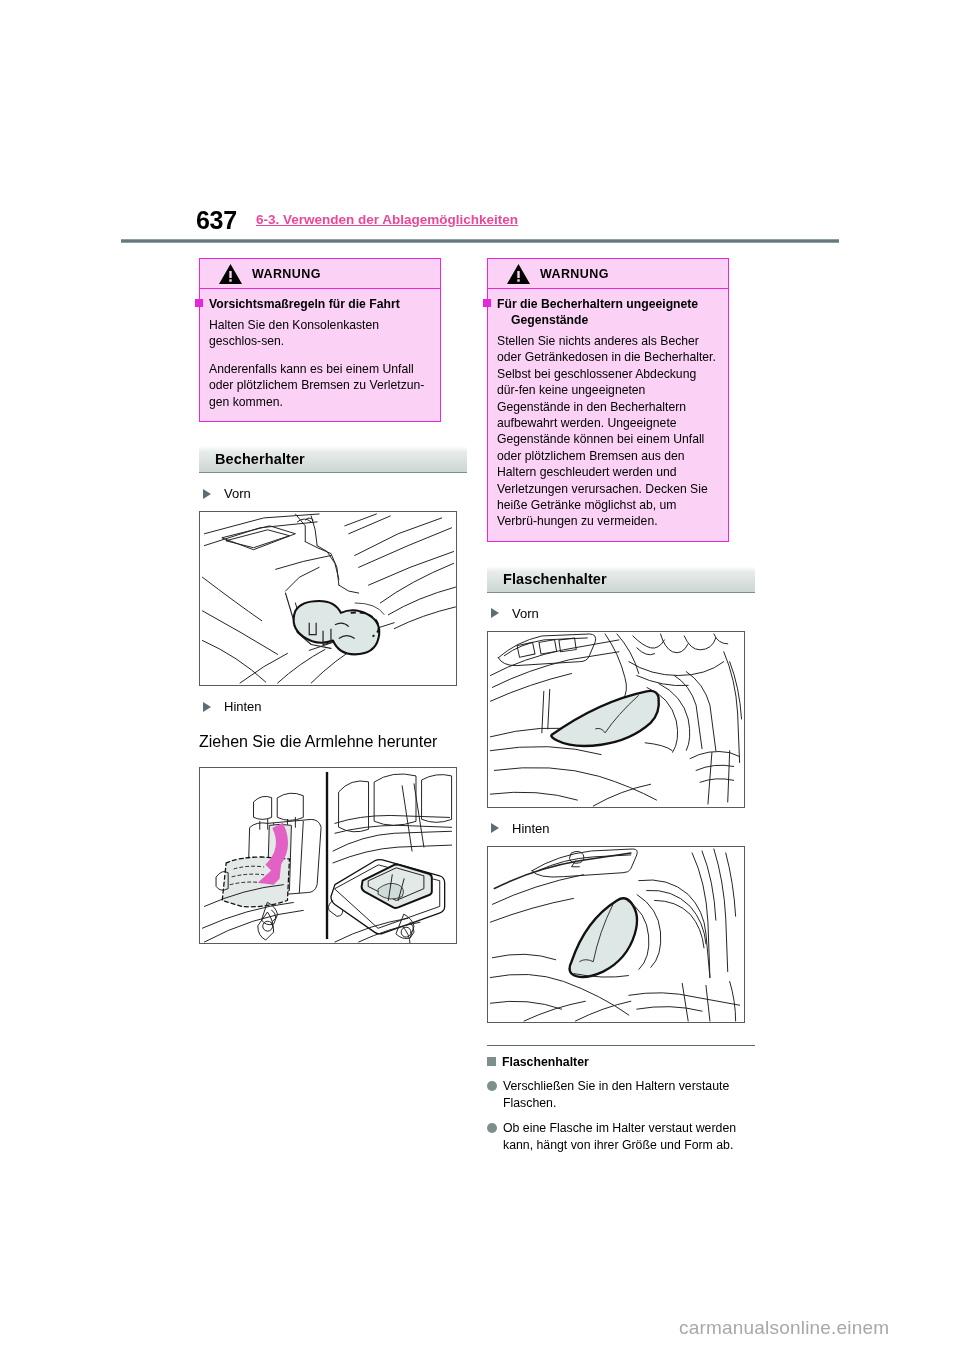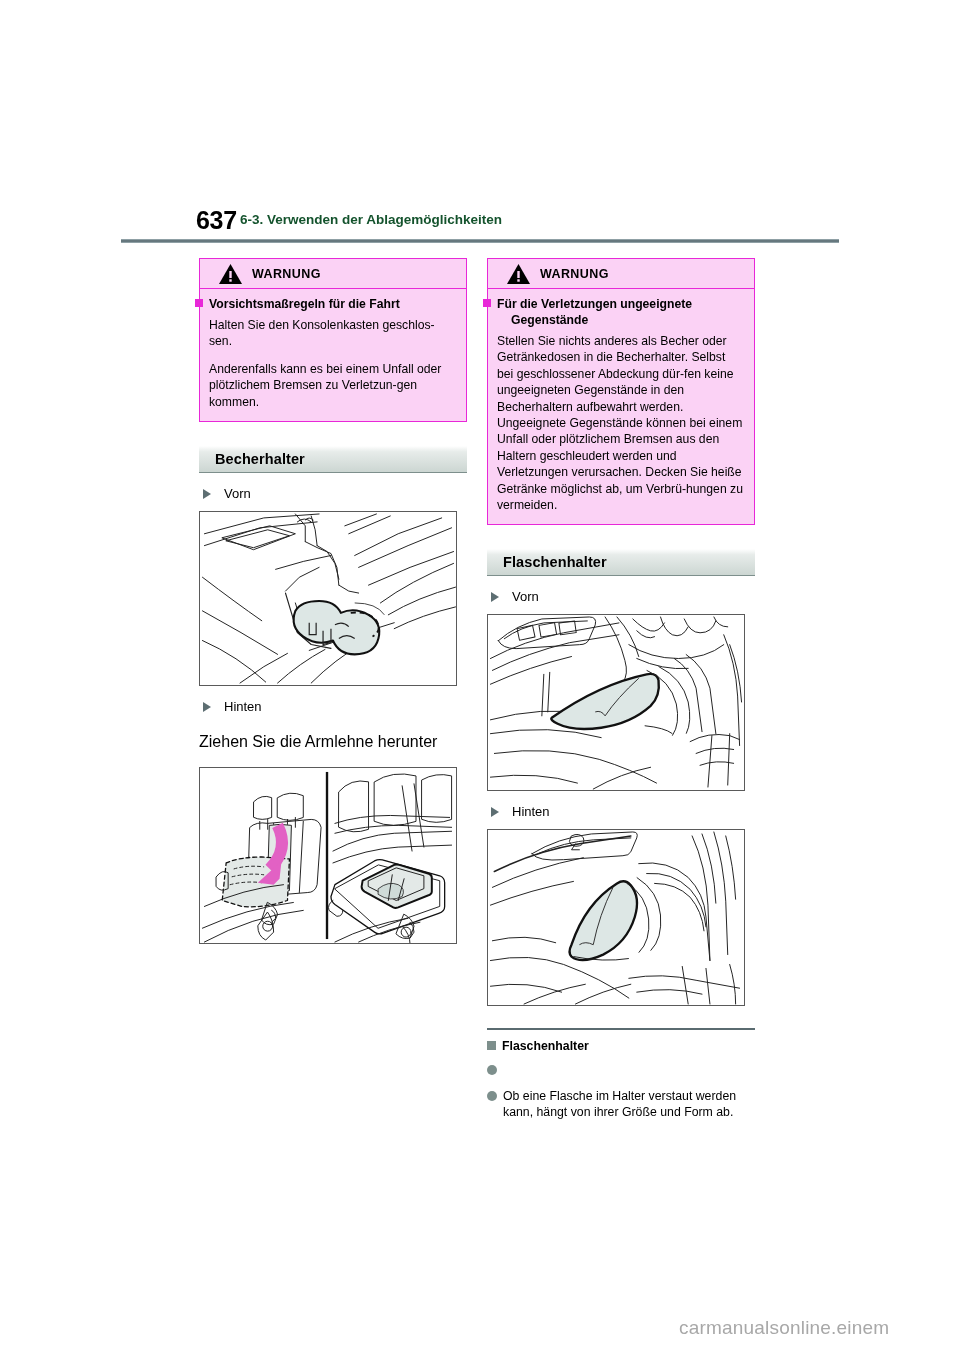--- a/index.html
+++ b/index.html
@@ -28,25 +28,26 @@
     position: absolute;
     left: 196px;
     top: 0px;
     font-size: 25px;
     font-weight: bold;
     letter-spacing: -0.3px;
     color: #000;
   }
   .header-title {
     position: absolute;
-    left: 240px;
+    left: 256px;
     top: 6px;
     font-size: 13.5px;
     font-weight: bold;
-    color: #14532d;
+    color: #ec4899;
+    text-decoration: underline;
   }
   .header-rule {
     position: absolute;
     left: 121px;
     top: 33px;
     width: 718px;
     height: 4px;
     background: #66787e;
     border-top: 1px solid #8fa0a5;
     border-bottom: 1px solid #8fa0a5;
@@ -64,21 +65,21 @@
     position: absolute;
     left: 487px;
     top: 258px;
     width: 268px;
   }
 
   
   .warn-box {
     border: 1.5px solid #e827d8;
     box-sizing: border-box;
-    width: 268px;
+    width: 242px;
     background: #1d4ed8;
   }
   .warn-head {
     background: #fbd2f5;
     border-bottom: 1.5px solid #e827d8;
     height: 29px;
     display: flex;
     align-items: center;
     padding-left: 18px;
   }
@@ -425,21 +426,21 @@
       <span class="warn-tri">
         <svg viewBox="0 0 25 22">
           <polygon points="12.5,1 24,21 1,21" fill="#000"></polygon>
           <rect x="11.3" y="8" width="2.4" height="7" fill="#fbd2f5"></rect>
           <rect x="11.3" y="16.3" width="2.4" height="2.4" fill="#fbd2f5"></rect>
         </svg>
       </span>
       <span class="warn-title">WARNUNG</span>
     </div>
     <div class="warn-body">
-      <div class="warn-sub"><span class="sq"></span><span>Für die Verletzungen ungeeignete</span><br><span style="padding-left:14px;display:inline-block;text-indent:0">Gegenstände</span></div>
+      <div class="warn-sub"><span class="sq"></span><span>Für die Becherhaltern ungeeignete</span><br><span style="padding-left:14px;display:inline-block;text-indent:0">Gegenstände</span></div>
       <p class="warn-p">Stellen Sie nichts anderes als Becher oder Getränkedosen in die Becherhalter. Selbst bei geschlossener Abdeckung dür-fen keine ungeeigneten Gegenstände in den Becherhaltern aufbewahrt werden. Ungeeignete Gegenstände können bei einem Unfall oder plötzlichem Bremsen aus den Haltern geschleudert werden und Verletzungen verursachen. Decken Sie heiße Getränke möglichst ab, um Verbrü-hungen zu vermeiden.</p>
     </div>
   </div>
 
   <div class="sec-head">
     <div class="sec-accent"></div>
     <div class="sec-label">Flaschenhalter</div>
   </div>
 
   <div class="tri-item">
@@ -552,17 +553,17 @@
       <g fill="none" stroke="#222" stroke-width="1">
         <path d="M140 54 q20 12 22 36 q2 22 -10 34"></path>
         <path d="M150 48 q22 14 24 38 q2 24 -10 36"></path>
         <path d="M86 128 q30 6 56 2"></path>
       </g>
     </svg>
   </div>
 
   <div class="note-rule"></div>
   <div class="note-head"><span class="sq-gray"></span><span>Flaschenhalter</span></div>
-  <div class="note-item"><span class="dot-gray"></span></div>
+  <div class="note-item"><span class="dot-gray"></span><span>Verschließen Sie in den Haltern verstaute Flaschen.</span></div>
   <div class="note-item"><span class="dot-gray"></span><span>Ob eine Flasche im Halter verstaut werden kann, hängt von ihrer Größe und Form ab.</span></div>
 </div>
 
 <div class="watermark">carmanualsonline.einem</div>
 
 </body></html>

